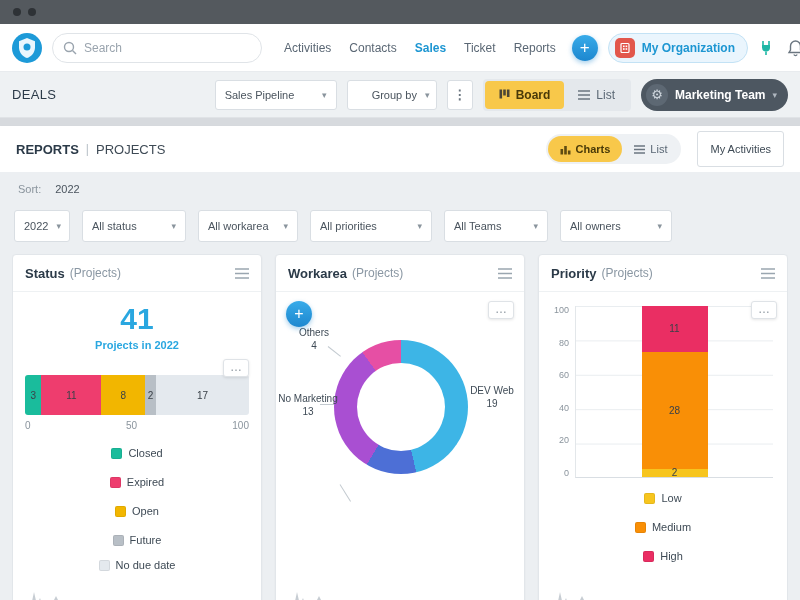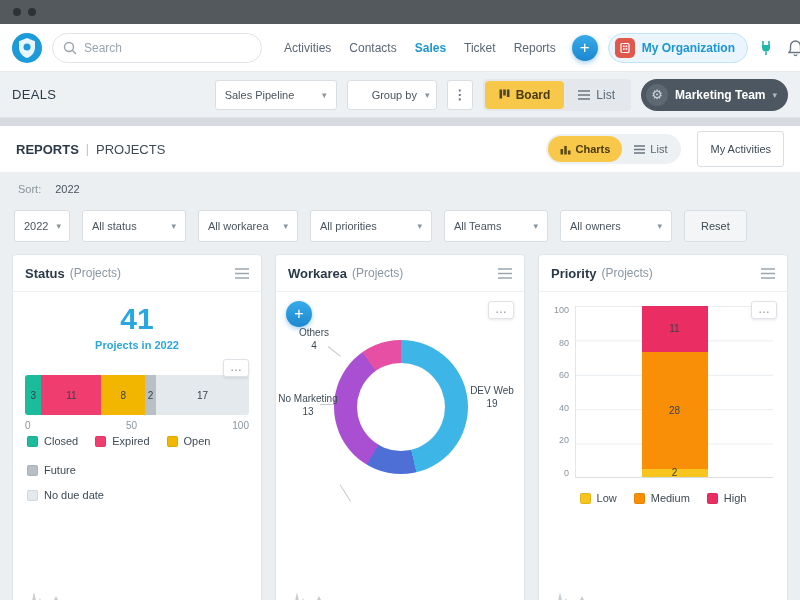--- a/index.html
+++ b/index.html
@@ -71,21 +71,21 @@
   .fab{position:absolute;left:10px;top:46px;width:26px;height:26px;border-radius:50%;background:linear-gradient(180deg,#38abe9,#1d87cf);color:#fff;font-size:16px;line-height:25px;text-align:center;box-shadow:0 2px 5px rgba(29,135,207,.4);z-index:3;}
   .spark{position:absolute;left:10px;bottom:4px;}
 
   
   .headline{text-align:center;margin-top:10px;}
   .headline .num{font-size:30px;font-weight:700;color:#2aa7e0;line-height:34px;}
   .headline .cap{font-size:11px;font-weight:700;color:#2aa7e0;margin-top:3px;}
   .hbar{display:flex;height:40px;margin:24px 12px 0;border-radius:3px;overflow:hidden;}
   .hseg{display:flex;align-items:center;justify-content:center;font-size:10px;color:#3a4148;}
   .axis{display:flex;justify-content:space-between;margin:5px 12px 0;font-size:10px;color:#8a949d;}
-  .legend-row{display:flex;gap:17px;margin:4px 14px 0;flex-wrap:wrap;align-items:center;}
+  .legend-row{display:flex;gap:17px;margin:16px 14px 0;flex-wrap:wrap;align-items:center;flex-direction:column;}
   .legend-item{display:flex;align-items:center;gap:6px;font-size:11px;color:#3e4a55;white-space:nowrap;}
   .swatch{width:11px;height:11px;border-radius:2px;border:1px solid rgba(0,0,0,.07);flex:0 0 auto;}
 
   
   .donut-wrap{position:relative;height:280px;}
   .donut{position:absolute;left:58px;top:48px;width:134px;height:134px;border-radius:50%;}
   .donut::after{content:"";position:absolute;inset:23px;background:#fff;border-radius:50%;}
   .dlabel{position:absolute;font-size:10px;color:#3e4a55;line-height:1.3;z-index:2;}
   .dlabel.center{text-align:center;}
   .lline{position:absolute;background:#c3cad0;height:1px;transform-origin:left center;z-index:1;}
@@ -257,21 +257,20 @@
           <span class="chev" data-interactable="false">▾</span>
         </div>
       <div class="select w5" data-interactable="true">
           <span data-interactable="false">All Teams</span>
           <span class="chev" data-interactable="false">▾</span>
         </div>
       <div class="select w6" data-interactable="true">
           <span data-interactable="false">All owners</span>
           <span class="chev" data-interactable="false">▾</span>
         </div>
-      <div class="reset-btn" data-interactable="true">Reset</div>
     </div>
 
     <div class="cards" data-interactable="false">
 
       <div class="card" data-interactable="false">
         <div class="card-head" data-interactable="false">
           <span class="card-title" data-interactable="false">Status</span>
           <span class="card-sub" data-interactable="false">(Projects)</span>
           <span class="burger" data-interactable="true">
             <svg width="14" height="11" viewBox="0 0 14 11">

